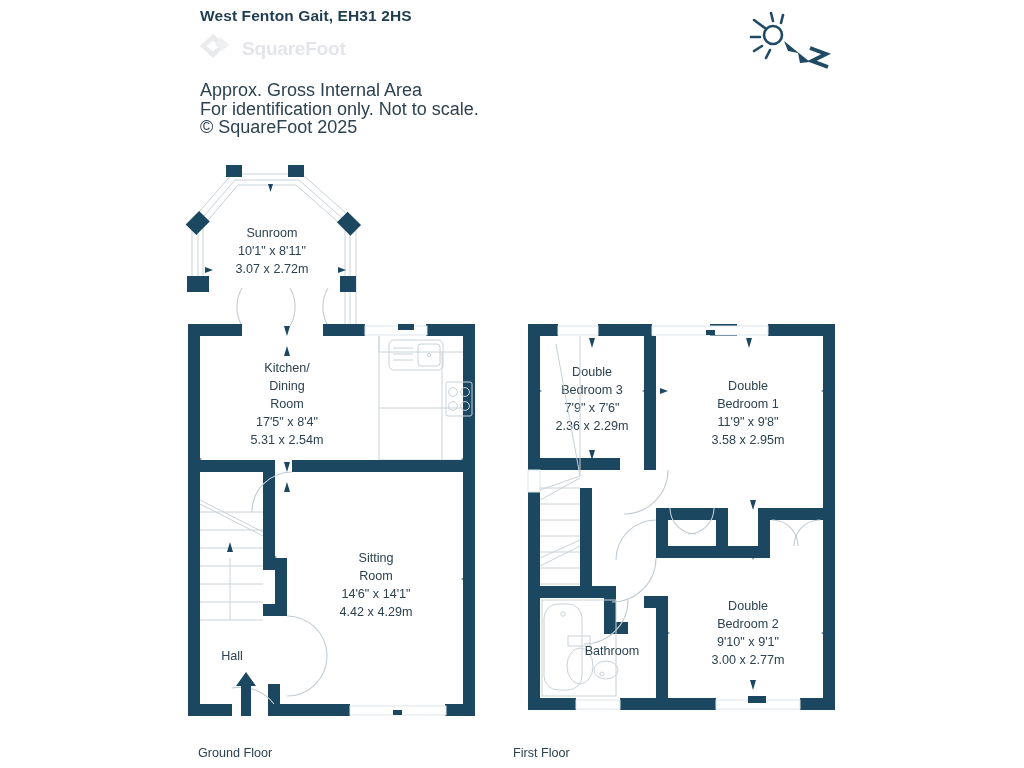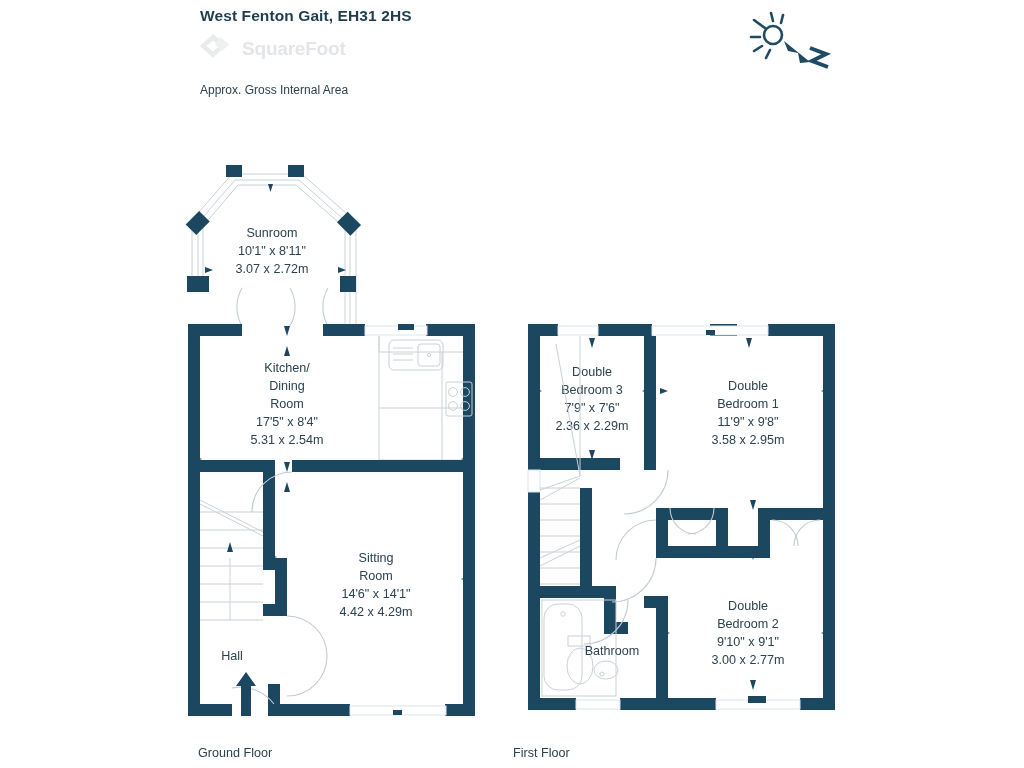--- a/index.html
+++ b/index.html
@@ -43,21 +43,21 @@
     font-size: 19px;
     font-weight: bold;
     color: #e3e5e8;
     letter-spacing: -0.2px;
     line-height: 1;
   }
   .meta {
     position: absolute;
     left: 200px;
     top: 81px;
-    font-size: 12px;
+    font-size: 18px;
     line-height: 18.6px;
     color: #2c4250;
     white-space: nowrap;
   }
   .floor-label {
     position: absolute;
     font-size: 12.6px;
     color: #2c4250;
   }
   #ground-floor-label { left: 198px; top: 746px; text-align: right; }
@@ -95,20 +95,22 @@
     <svg width="36" height="30" viewBox="0 0 36 30">
       <polygon points="13,1 26,12 13,25 0,13" fill="#e8eaec"></polygon>
       <polygon points="13,7.5 19.5,13 13,18.5 6.5,13" fill="#ffffff"></polygon>
       <polygon points="20,4 29.5,11.5 22,18 15,11.5" fill="#eef0f1"></polygon>
     </svg>
     <span class="logo-word">SquareFoot</span>
   </div>
 
   <div class="meta">
     <div>Approx. Gross Internal Area</div>
+    <div>For identification only. Not to scale.</div>
+    <div>© SquareFoot 2025</div>
   </div>
 
   <svg id="compass" viewBox="0 0 100 70">
     <g stroke="#1f4a63" stroke-width="2.6" stroke-linecap="round" fill="none">
       <line x1="16" y1="14" x2="27" y2="22"></line>
       <line x1="33" y1="7" x2="35" y2="15"></line>
       <line x1="45" y1="9" x2="43" y2="17"></line>
       <line x1="13" y1="31" x2="22" y2="31"></line>
       <line x1="16" y1="45" x2="24" y2="40"></line>
       <line x1="28" y1="52" x2="32" y2="44"></line>

